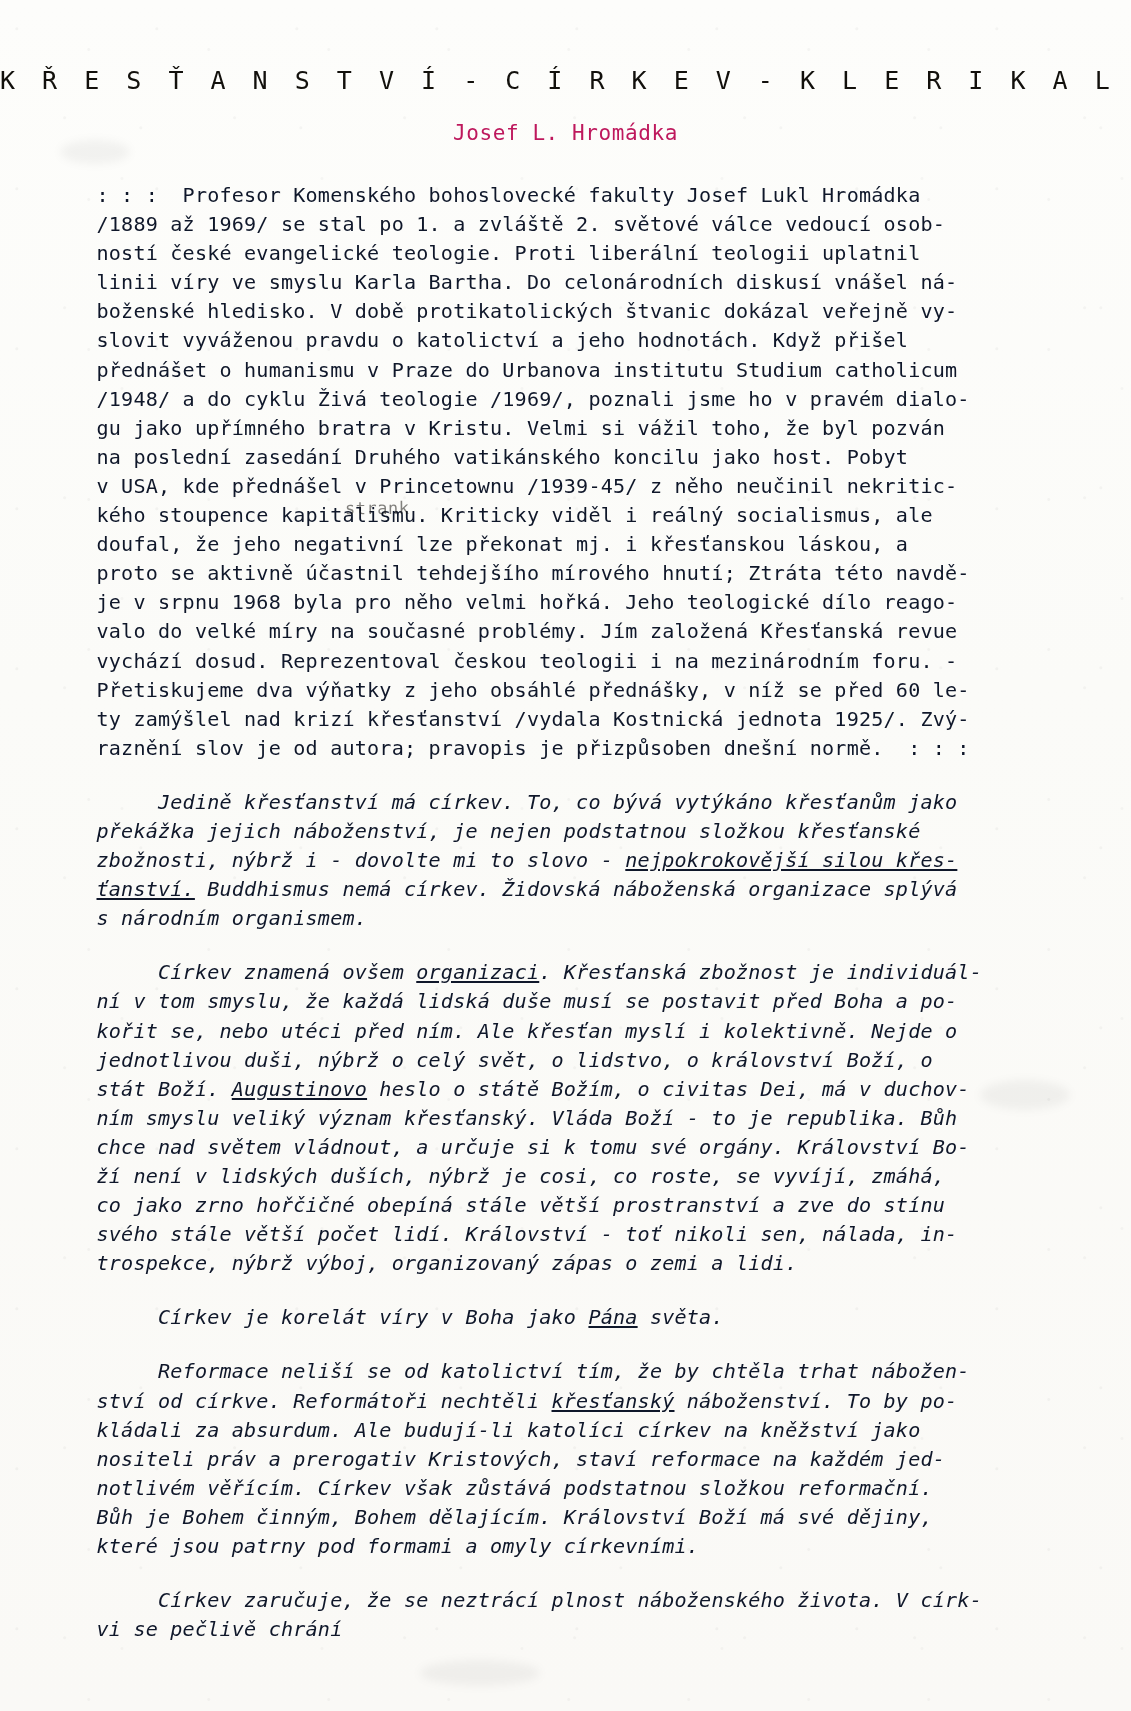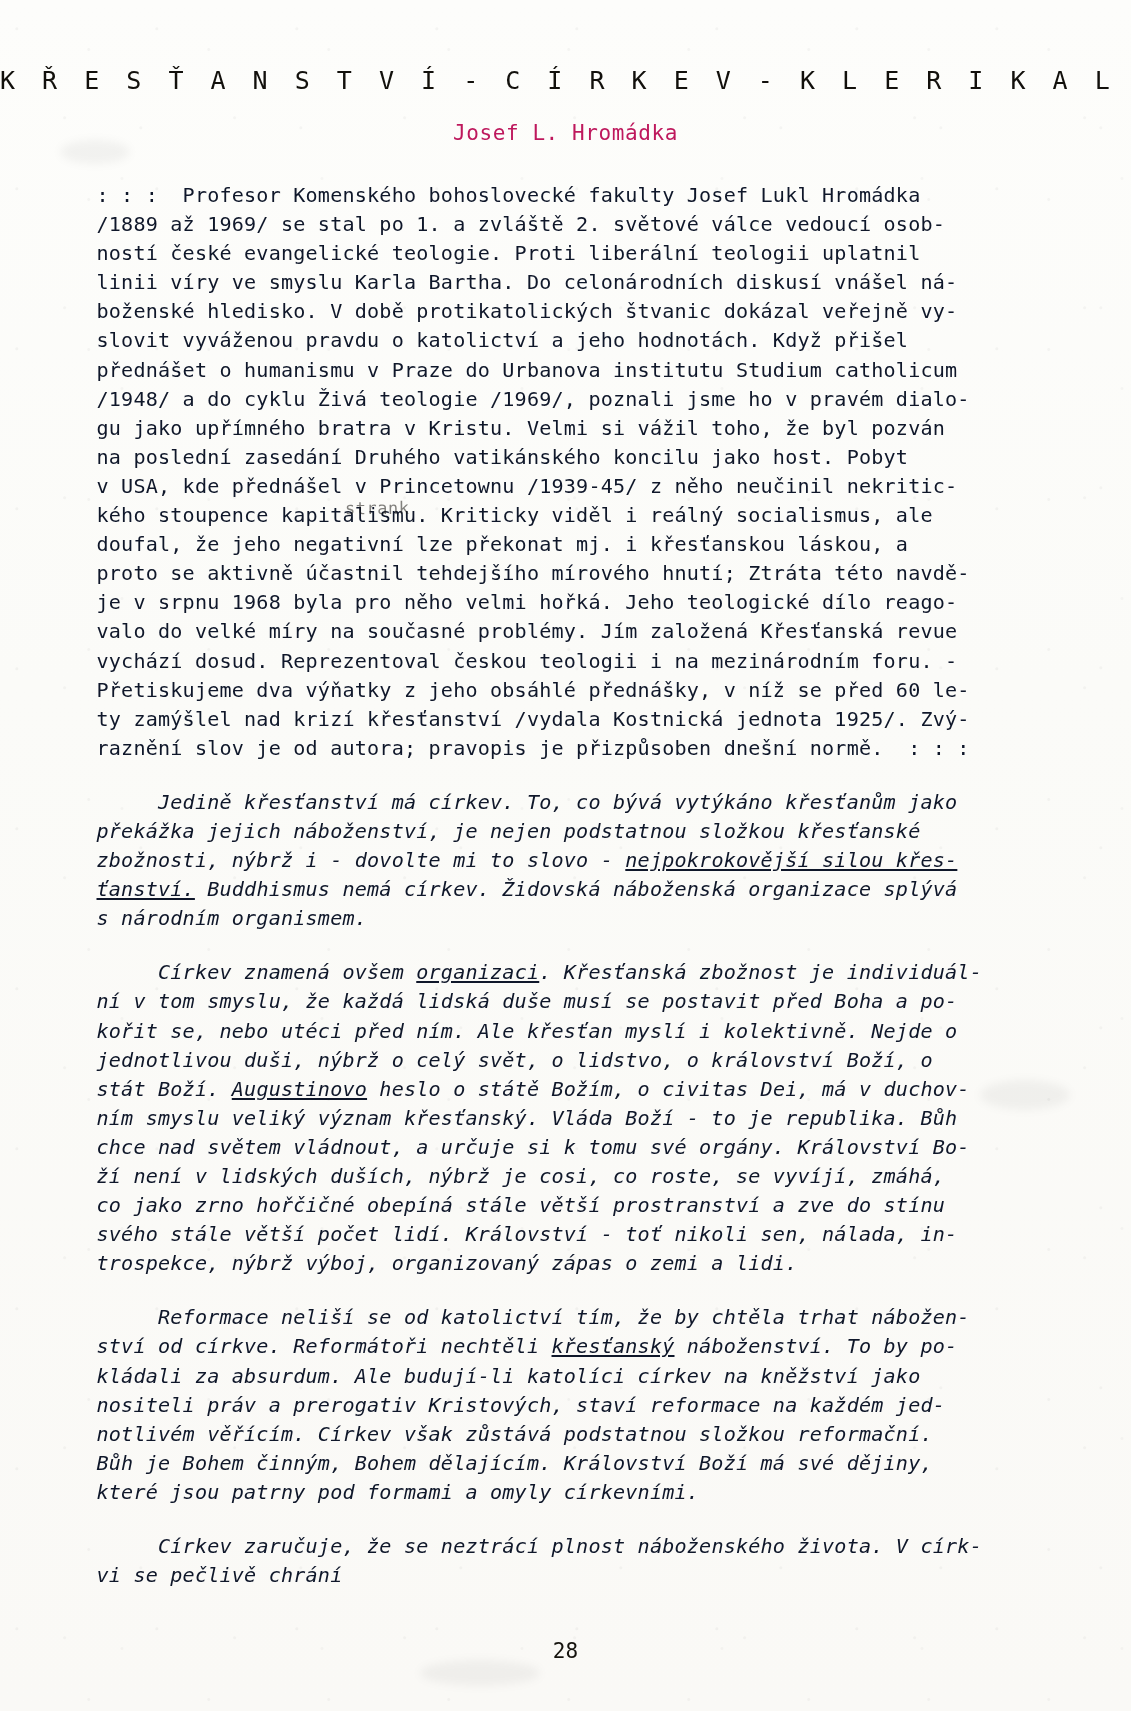--- a/index.html
+++ b/index.html
@@ -148,27 +148,27 @@
 ní v tom smyslu, že každá lidská duše musí se postavit před Boha a po-
 kořit se, nebo utéci před ním. Ale křesťan myslí i kolektivně. Nejde o
 jednotlivou duši, nýbrž o celý svět, o lidstvo, o království Boží, o
 stát Boží. </span><span class="u">Augustinovo</span><span> heslo o státě Božím, o civitas Dei, má v duchov-
 ním smyslu veliký význam křesťanský. Vláda Boží - to je republika. Bůh
 chce nad světem vládnout, a určuje si k tomu své orgány. Království Bo-
 ží není v lidských duších, nýbrž je cosi, co roste, se vyvíjí, zmáhá,
 co jako zrno hořčičné obepíná stále větší prostranství a zve do stínu
 svého stále větší počet lidí. Království - toť nikoli sen, nálada, in-
 trospekce, nýbrž výboj, organizovaný zápas o zemi a lidi.</span></p>
+    <p class="para"><span>     Církev je korelát víry v Boha jako </span><span class="u">Pána</span><span> světa.</span></p>
     <p class="para"><span>     Reformace neliší se od katolictví tím, že by chtěla trhat nábožen-
 ství od církve. Reformátoři nechtěli </span><span class="u">křesťanský</span><span> náboženství. To by po-
 kládali za absurdum. Ale budují-li katolíci církev na kněžství jako
 nositeli práv a prerogativ Kristových, staví reformace na každém jed-
 notlivém věřícím. Církev však zůstává podstatnou složkou reformační.
 Bůh je Bohem činným, Bohem dělajícím. Království Boží má své dějiny,
 které jsou patrny pod formami a omyly církevními.</span></p>
     <p class="para"><span>     Církev zaručuje, že se neztrácí plnost náboženského života. V círk-
 vi se pečlivě chrání </span></p>
   </div>
 
   <div class="ghost">strank</div>
 
-  <div class="pagenum">28</div>
 </div>
 
 </body></html>

